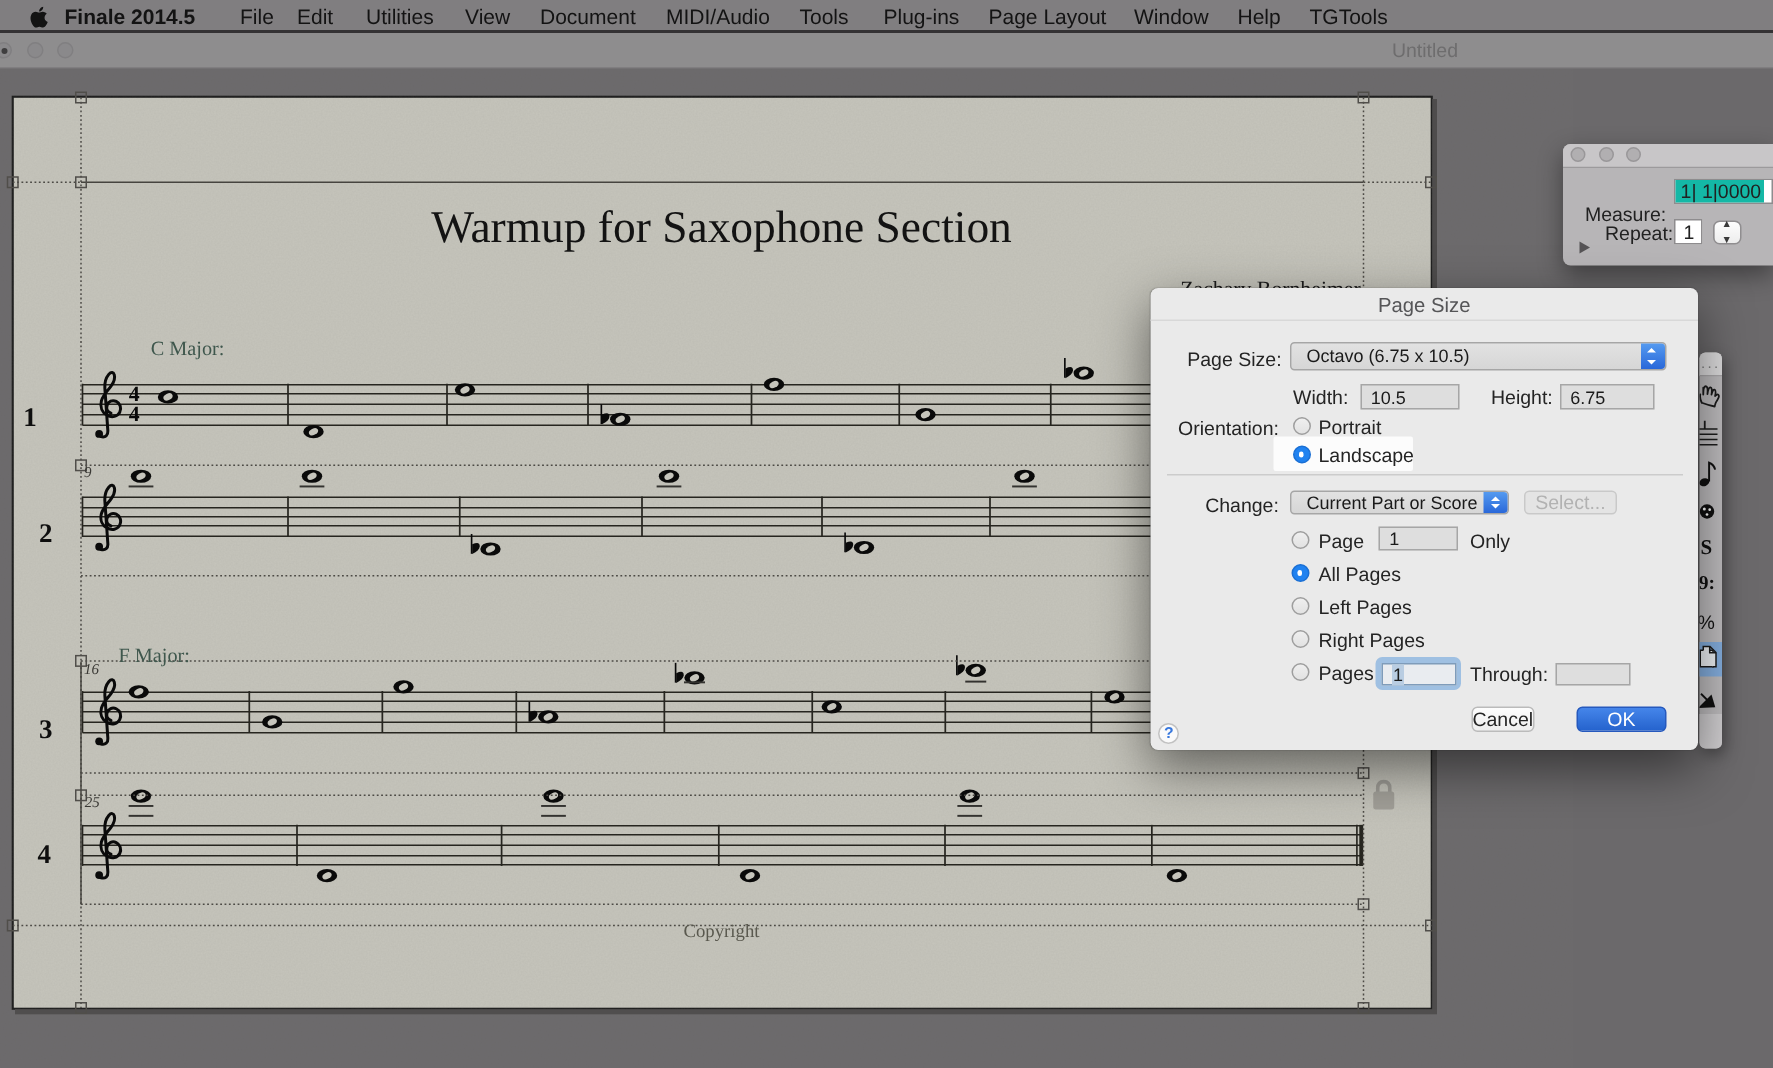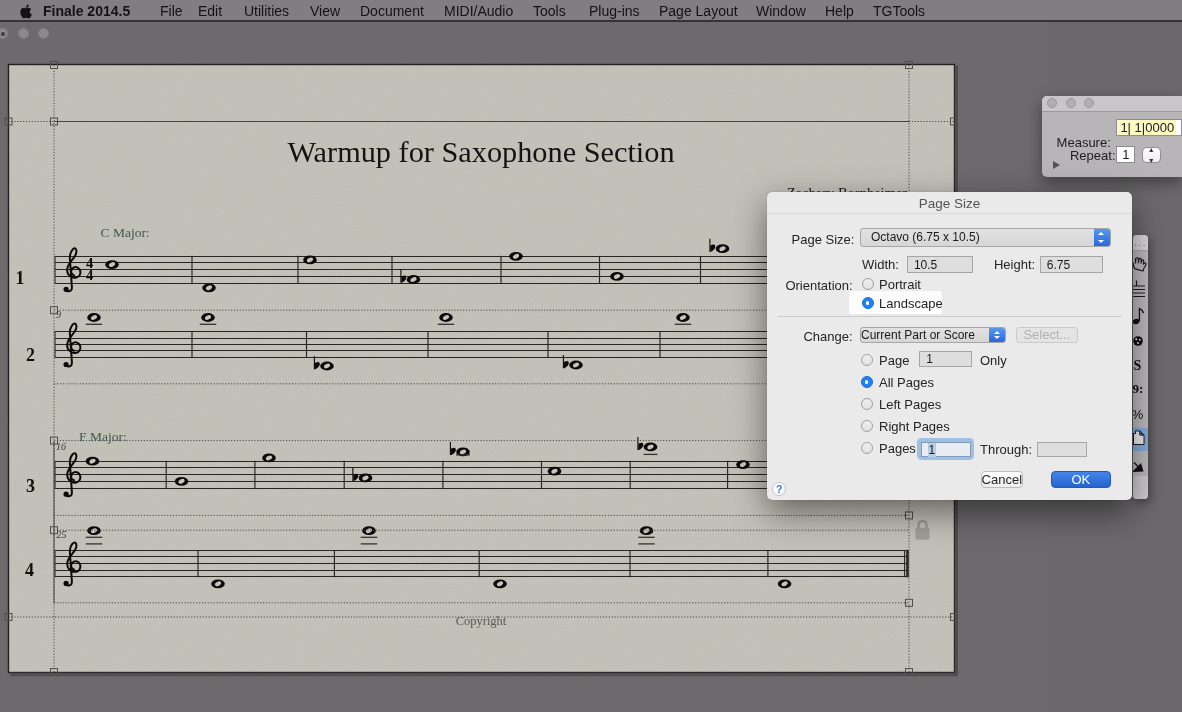--- a/index.html
+++ b/index.html
@@ -209,21 +209,21 @@
         <rect x="2" y="10.2" width="14" height="12" rx="1.8" fill="#a09e97"></rect>
       </g>
 </svg>
 
   <div id="mpal">
     <div class="bar"></div>
     <div style="position:absolute;left:5px;top:2px;width:10px;height:10px;border-radius:50%;background:#b1afb1;border:1px solid #999799;box-sizing:border-box;"></div>
     <div style="position:absolute;left:23.5px;top:2px;width:10px;height:10px;border-radius:50%;background:#b1afb1;border:1px solid #999799;box-sizing:border-box;"></div>
     <div style="position:absolute;left:41.5px;top:2px;width:10px;height:10px;border-radius:50%;background:#b1afb1;border:1px solid #999799;box-sizing:border-box;"></div>
     <div style="position:absolute;left:0;top:24px;width:68.8px;text-align:right;margin-top:15px;">Measure:</div>
-    <div style="position:absolute;left:74.4px;top:23px;width:66px;height:17px;background:#fff;border:1px solid #8e8c8e;box-sizing:border-box;line-height:15px;"><span style="background:#fef9c3;padding:0 2px 0 3px;">1| 1|0000</span></div>
+    <div style="position:absolute;left:74.4px;top:23px;width:66px;height:17px;background:#fff;border:1px solid #8e8c8e;box-sizing:border-box;line-height:15px;"><span style="background:#14b8a6;padding:0 2px 0 3px;">1| 1|0000</span></div>
     <div style="position:absolute;left:16px;top:51.5px;width:69.5px;text-align:center;">Repeat:</div>
     <div style="position:absolute;left:74.4px;top:50.1px;width:19px;height:17px;background:#fff;border:1px solid #8e8c8e;box-sizing:border-box;text-align:center;line-height:15px;">1</div>
     <div style="position:absolute;left:99.7px;top:50.5px;width:19px;height:16.5px;background:linear-gradient(#fdfdfd,#ededed);border:1px solid #908e90;border-radius:4.5px;box-sizing:border-box;">
         <span style="position:absolute;left:0;right:0;top:-1.5px;text-align:center;font-size:7px;color:#3a3a3a;">▲</span>
         <span style="position:absolute;left:0;right:0;bottom:-1.5px;text-align:center;font-size:7px;color:#3a3a3a;">▼</span>
       </div>
     <div style="position:absolute;left:10.5px;top:65px;width:0;height:0;border-left:7.5px solid #565456;border-top:4.5px solid transparent;border-bottom:4.5px solid transparent;"></div>
   </div>
 
   <div id="tpal">
@@ -279,21 +279,21 @@
     <div class="radio" style="left:94.5px;top:85.6px;"></div>
     <div style="position:absolute;left:112px;top:85px;">Portrait</div>
 
     <div style="position:absolute;left:82.3px;top:99.3px;width:92.3px;height:22.8px;background:#fcfcfc;border-radius:1.5px;"></div>
     <div class="radio sel" style="left:94.5px;top:104.6px;"></div>
     <div style="position:absolute;left:112px;top:104.2px;">Landscape</div>
 
     <div style="position:absolute;left:10.5px;top:123.5px;right:10.5px;border-top:1px solid #cccccc;"></div>
 
     <div class="lbl" style="left:0;top:137px;width:85.6px;">Change:</div>
-    <div class="popup" style="left:93px;top:135px;width:146px;height:16px;line-height:14.5px;">Current Part or Score
+    <div class="popup" style="left:93px;top:135px;width:146px;height:16px;line-height:14.5px;padding-left:10px;">Current Part or Score
       <div class="stepper">
           <i class="up" style="top:2.6px;"></i>
           <i class="dn" style="bottom:2.6px;"></i>
         </div>
     </div>
     <div style="position:absolute;left:248.6px;top:135px;width:62.7px;height:16px;background:#e4e4e4;border:1px solid #c9c9c9;border-radius:3.5px;box-sizing:border-box;color:#b2b2b2;text-align:center;line-height:14px;">Select...</div>
 
     <div class="radio" style="left:93.5px;top:161.5px;"></div>
     <div style="position:absolute;left:112px;top:160.5px;">Page</div>
     <div class="fld" style="left:152.2px;top:159.2px;width:53px;height:16px;line-height:15px;">1</div>
@@ -331,18 +331,21 @@
     <span style="left:310px;">View</span>
     <span style="left:360px;">Document</span>
     <span style="left:444px;">MIDI/Audio</span>
     <span style="left:533px;">Tools</span>
     <span style="left:589px;">Plug-ins</span>
     <span style="left:659px;">Page Layout</span>
     <span style="left:756px;">Window</span>
     <span style="left:825px;">Help</span>
     <span style="left:873px;">TGTools</span>
   </div>
+  <div id="titlebar">
+    <div style="position:absolute;left:900px;top:4px;width:100px;text-align:center;font-size:13px;color:#6e6d6e;">Untitled</div>
+  </div>
   <div class="tl" style="left:-3px;">
       <div style="position:absolute;left:3px;top:3px;width:4px;height:4px;border-radius:50%;background:#3f3e3f;"></div>
     </div>
   <div class="tl" style="left:17.5px;"></div>
   <div class="tl" style="left:37.5px;"></div>
 </div>
 
 </body></html>

